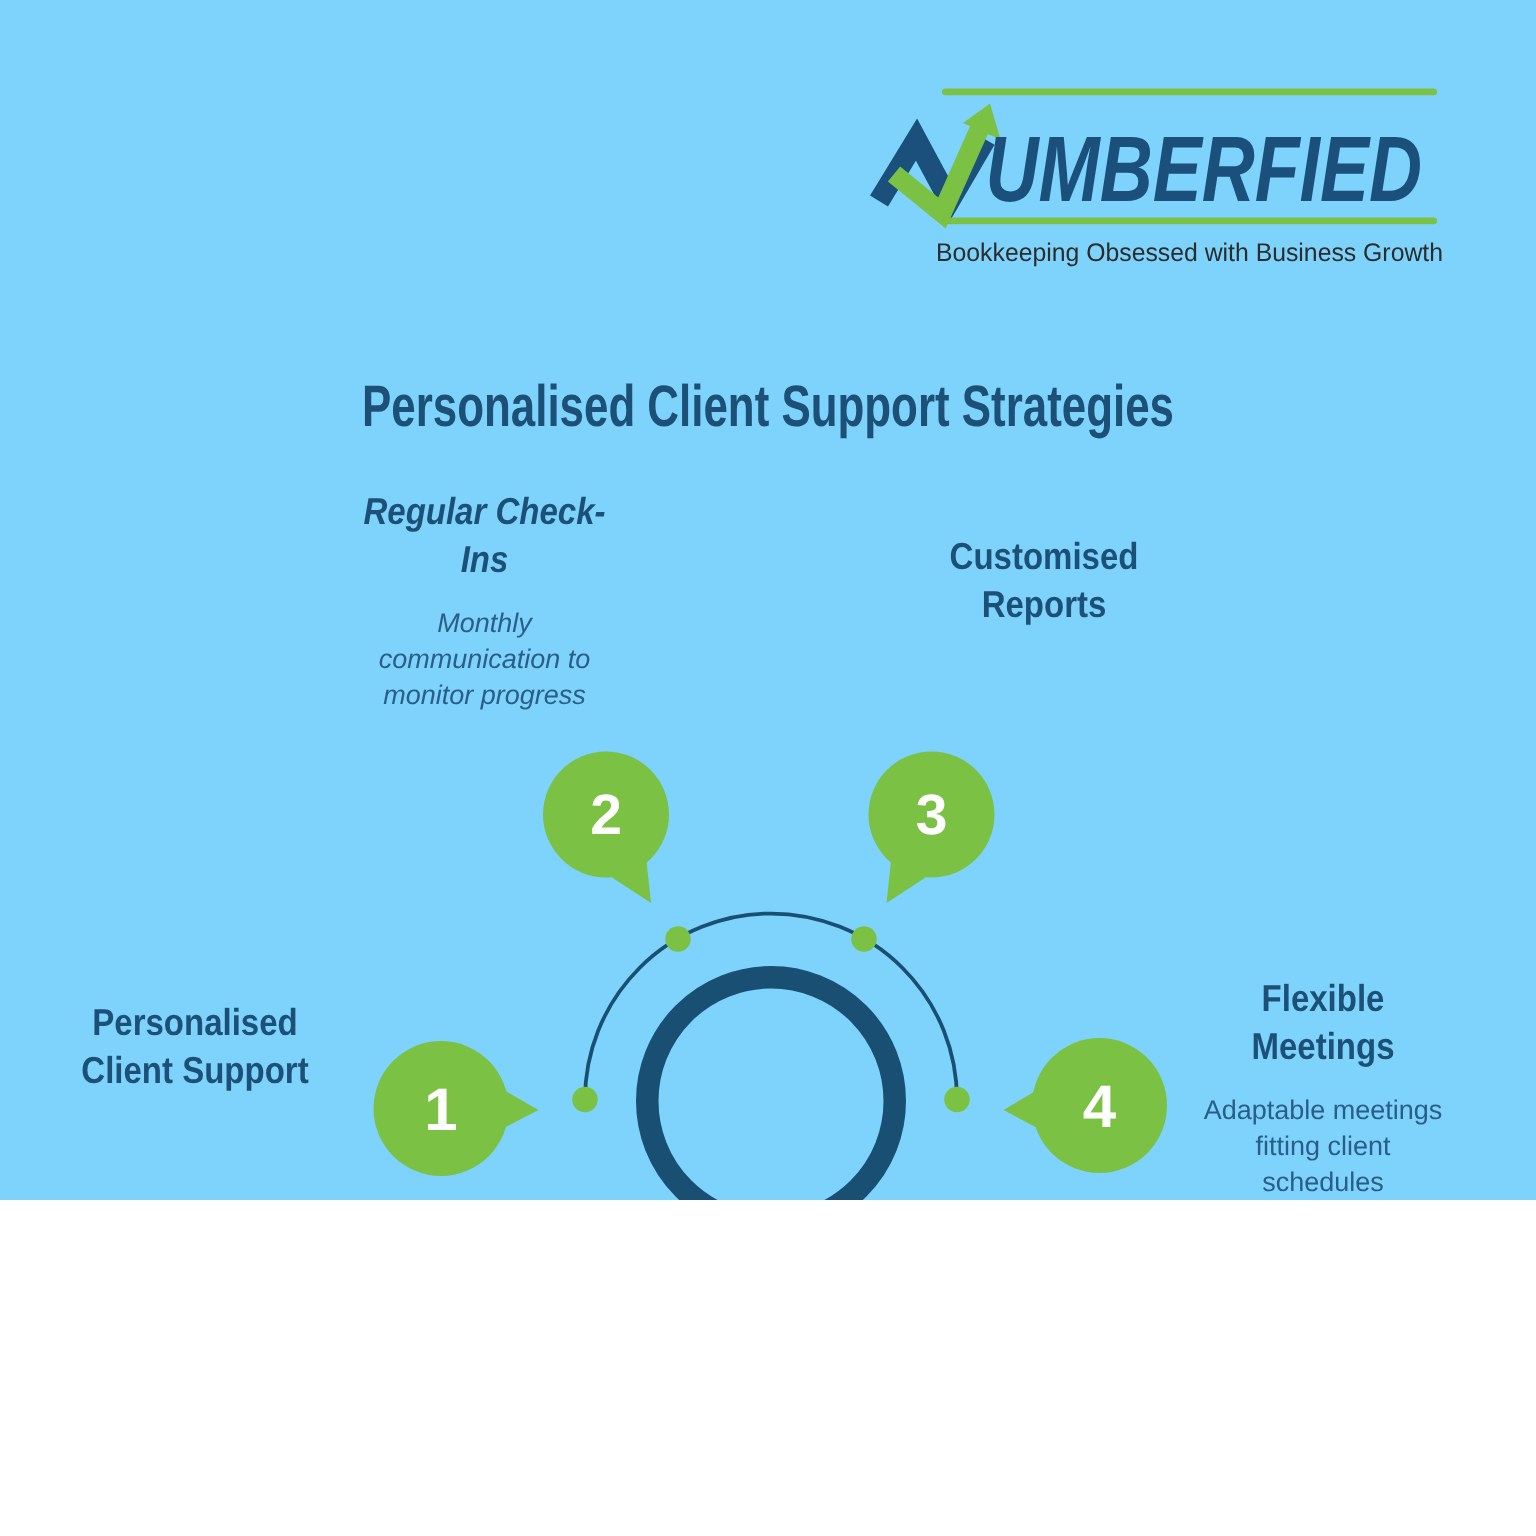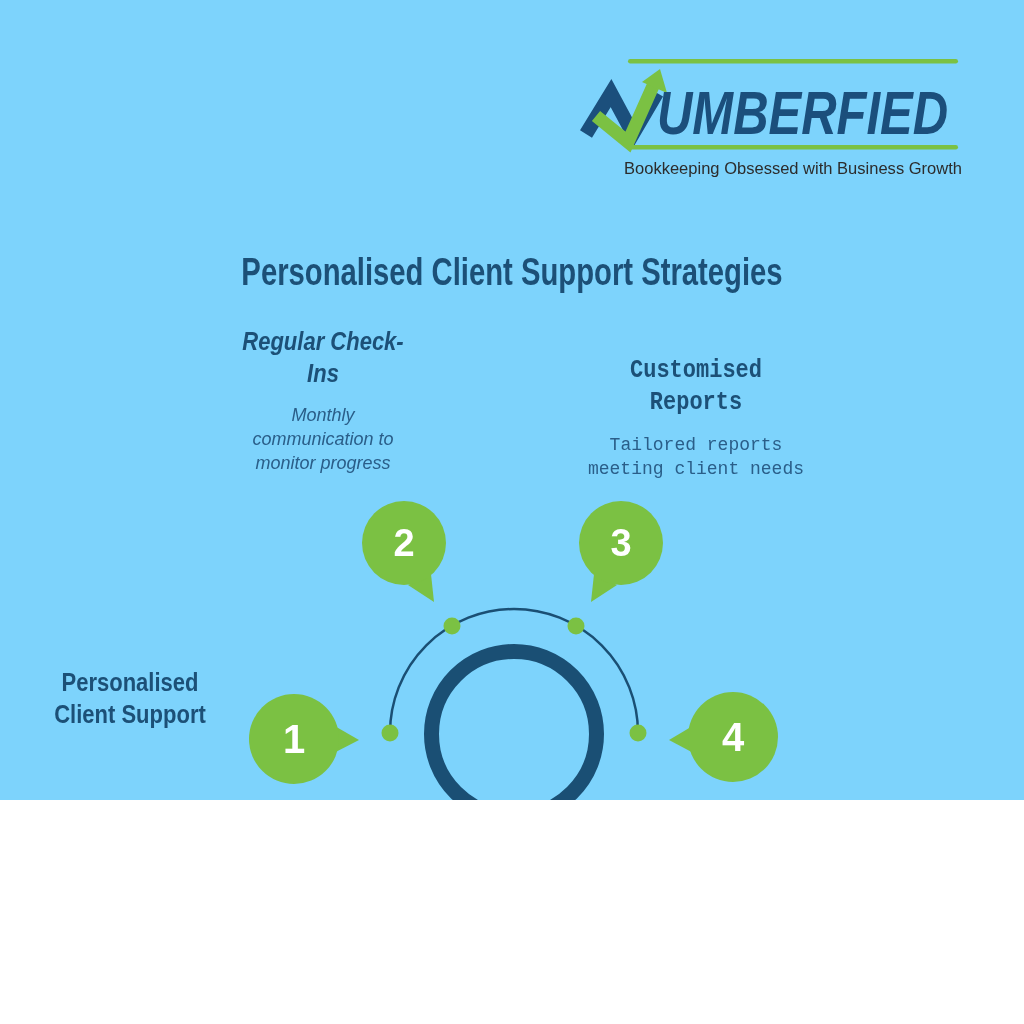--- a/index.html
+++ b/index.html
@@ -10,21 +10,21 @@
   .brand-text{font-family:"Liberation Sans",sans-serif;font-weight:bold;font-style:italic;font-size:62px;fill:#1b4f7c;}
   .tagline-text{font-family:"Liberation Sans",sans-serif;font-size:17px;fill:#2c2c2c;}
 
   .title{position:absolute;left:0;top:250px;width:1024px;margin:0;text-align:center;
          font-size:39px;line-height:43px;font-weight:bold;color:#1c5077;
          transform:scaleX(0.75);transform-origin:50% 50%;}
 
   .step{position:absolute;width:250px;text-align:center;}
   .step-1{left:5px;top:666px;}
   .step-2{left:198px;top:325px;font-style:italic;}
-  .step-3{left:571px;top:355px;font-family:Liberation Mono, monospace;}
+  .step-3{left:571px;top:355px;}
   .step-4{left:757px;top:650px;}
   .step-heading{margin:0 0 14px 0;font-size:25px;line-height:32px;font-weight:bold;color:#1c5077;
                 white-space:pre-line;transform:scaleX(0.88);transform-origin:50% 0;}
   .step-body{margin:4px;font-size:18px;line-height:24px;color:#2a5e89;white-space:pre-line;}
 
   .diagram-svg{position:absolute;left:240px;top:495px;width:550px;height:335px;}
   .arc{fill:none;stroke:#1a4f74;stroke-width:2.5;}
   .ring{fill:none;stroke:#1a4f74;stroke-width:15;}
   .dot{fill:#7bc143;}
   .bub{fill:#7bc143;}
@@ -55,22 +55,27 @@
   <div class="step step-2">
     <h2 class="step-heading">Regular Check-
 Ins</h2>
     <p class="step-body">Monthly
 communication to
 monitor progress</p>
   </div>
   <div class="step step-3">
     <h2 class="step-heading">Customised
 Reports</h2>
-    <p class="step-body">Tailored reports
-meeting client needs</p>
+  </div>
+  <div class="step step-4">
+    <h2 class="step-heading">Flexible
+Meetings</h2>
+    <p class="step-body">Adaptable meetings
+fitting client
+schedules</p>
   </div>
 
   <svg class="diagram-svg" viewBox="240 495 550 335" aria-hidden="true">
     <path class="arc" d="M 390 733 A 124 124 0 0 1 638 733"></path>
     <circle class="ring" cx="514" cy="734" r="82.5"></circle>
 
     <circle class="dot" cx="390" cy="733" r="8.5"></circle>
     <circle class="dot" cx="452" cy="626" r="8.5"></circle>
     <circle class="dot" cx="576" cy="626" r="8.5"></circle>
     <circle class="dot" cx="638" cy="733" r="8.5"></circle>

